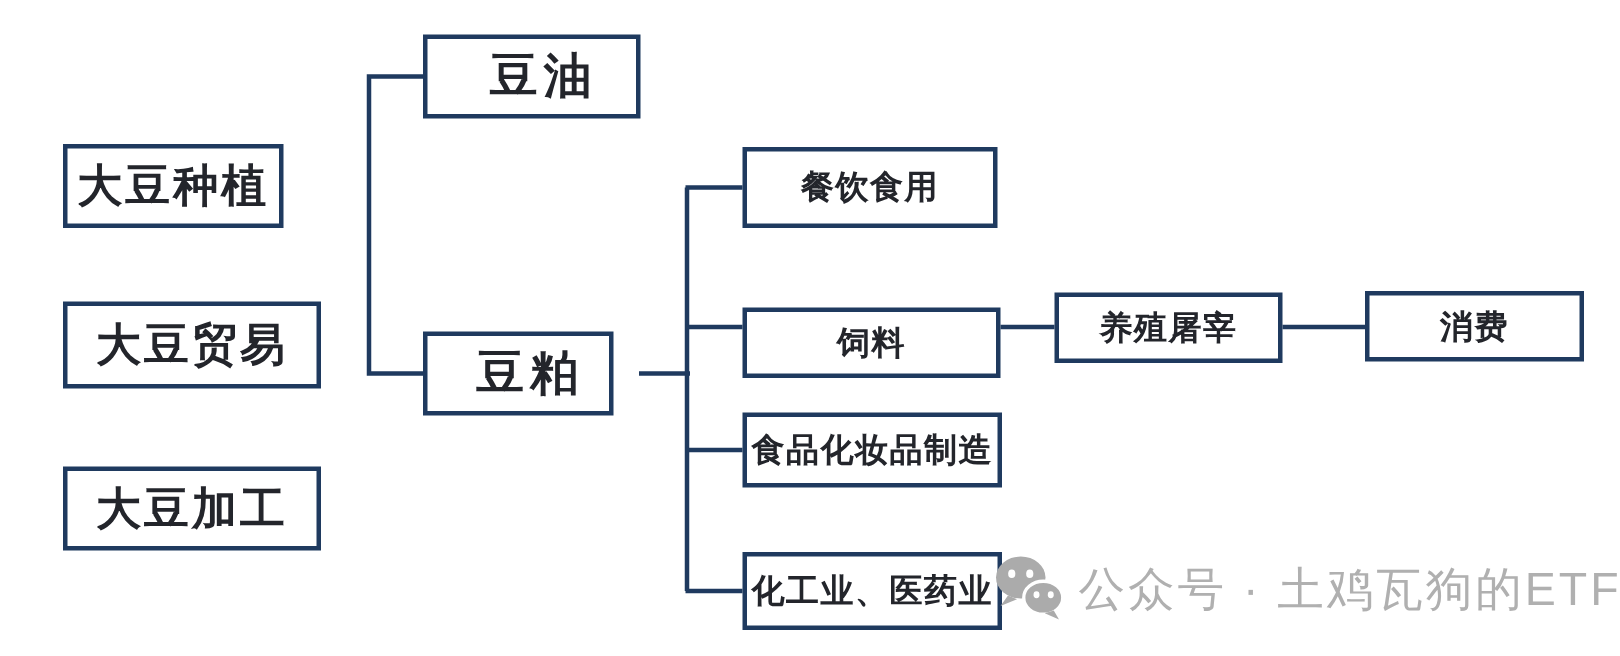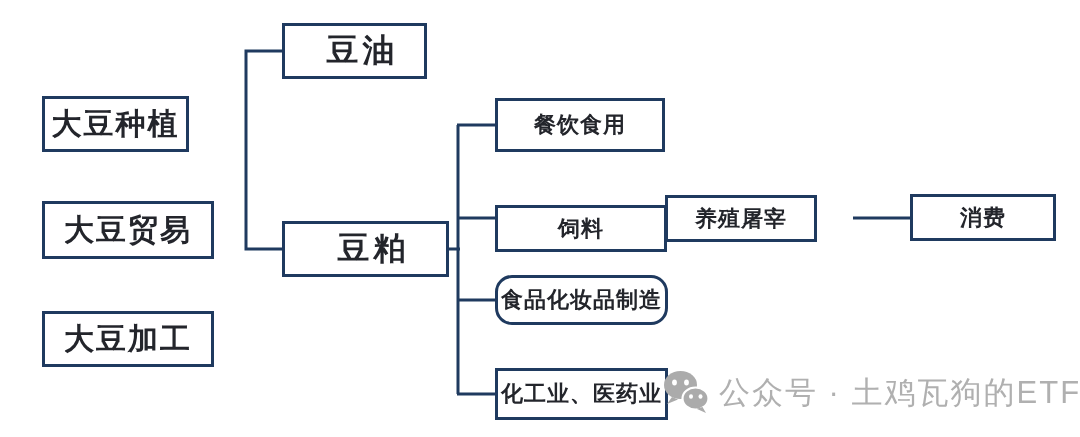--- a/index.html
+++ b/index.html
@@ -72,27 +72,27 @@
 
     <line x1="665" y1="218" x2="705" y2="218"></line>
     <line x1="853" y1="218" x2="912" y2="218"></line>
   </svg>
 
   <div class="node lg" style="left:42px;top:96px;width:147px;height:56px;">大豆种植</div>
   <div class="node lg" style="left:42px;top:201px;width:172px;height:58px;">大豆贸易</div>
   <div class="node lg" style="left:42px;top:311px;width:172px;height:56px;">大豆加工</div>
 
   <div class="node xl" style="left:282px;top:23px;width:145px;height:56px;">豆油</div>
-  <div class="node xl" style="left:282px;top:221px;width:167px;height:56px;">豆粕</div>
+  <div class="node xl" style="left:282px;top:221px;width:127px;height:56px;">豆粕</div>
 
   <div class="node sm" style="left:495px;top:98px;width:170px;height:54px;">餐饮食用</div>
   <div class="node sm" style="left:495px;top:195px;width:172px;height:47px;margin-top:10px;">饲料</div>
-  <div class="node sm" style="left:665px;top:195px;width:152px;height:47px;">养殖屠宰</div>
+  <div class="node sm" style="left:703px;top:195px;width:152px;height:47px;">养殖屠宰</div>
   <div class="node sm" style="left:910px;top:194px;width:146px;height:47px;text-align:right;">消费</div>
-  <div class="node sm" style="left:495px;top:275px;width:173px;height:50px;border-radius:17px;">食品化妆品制造</div>
+  <div class="node sm" style="left:495px;top:275px;width:173px;height:50px;">食品化妆品制造</div>
   <div class="node sm" style="left:495px;top:368px;width:173px;height:52px;">化工业、医药业</div>
 
   <div class="watermark">
     <svg class="wm-icon" viewBox="0 0 46 44" xmlns="http://www.w3.org/2000/svg">
       <ellipse cx="17.5" cy="15" rx="16.5" ry="14" fill="#ababab"></ellipse>
       <path d="M 9,27 L 4,34 L 15,29.5 Z" fill="#ababab"></path>
       <ellipse cx="11.5" cy="12.5" rx="2.4" ry="2.9" fill="#ffffff"></ellipse>
       <ellipse cx="23.5" cy="12.5" rx="2.4" ry="2.9" fill="#ffffff"></ellipse>
       <ellipse cx="32.5" cy="28.5" rx="13" ry="11" fill="#ababab" stroke="#ffffff" stroke-width="2.2"></ellipse>
       <path d="M 39.5,37 L 43,43 L 33.5,38.8 Z" fill="#ababab"></path>

